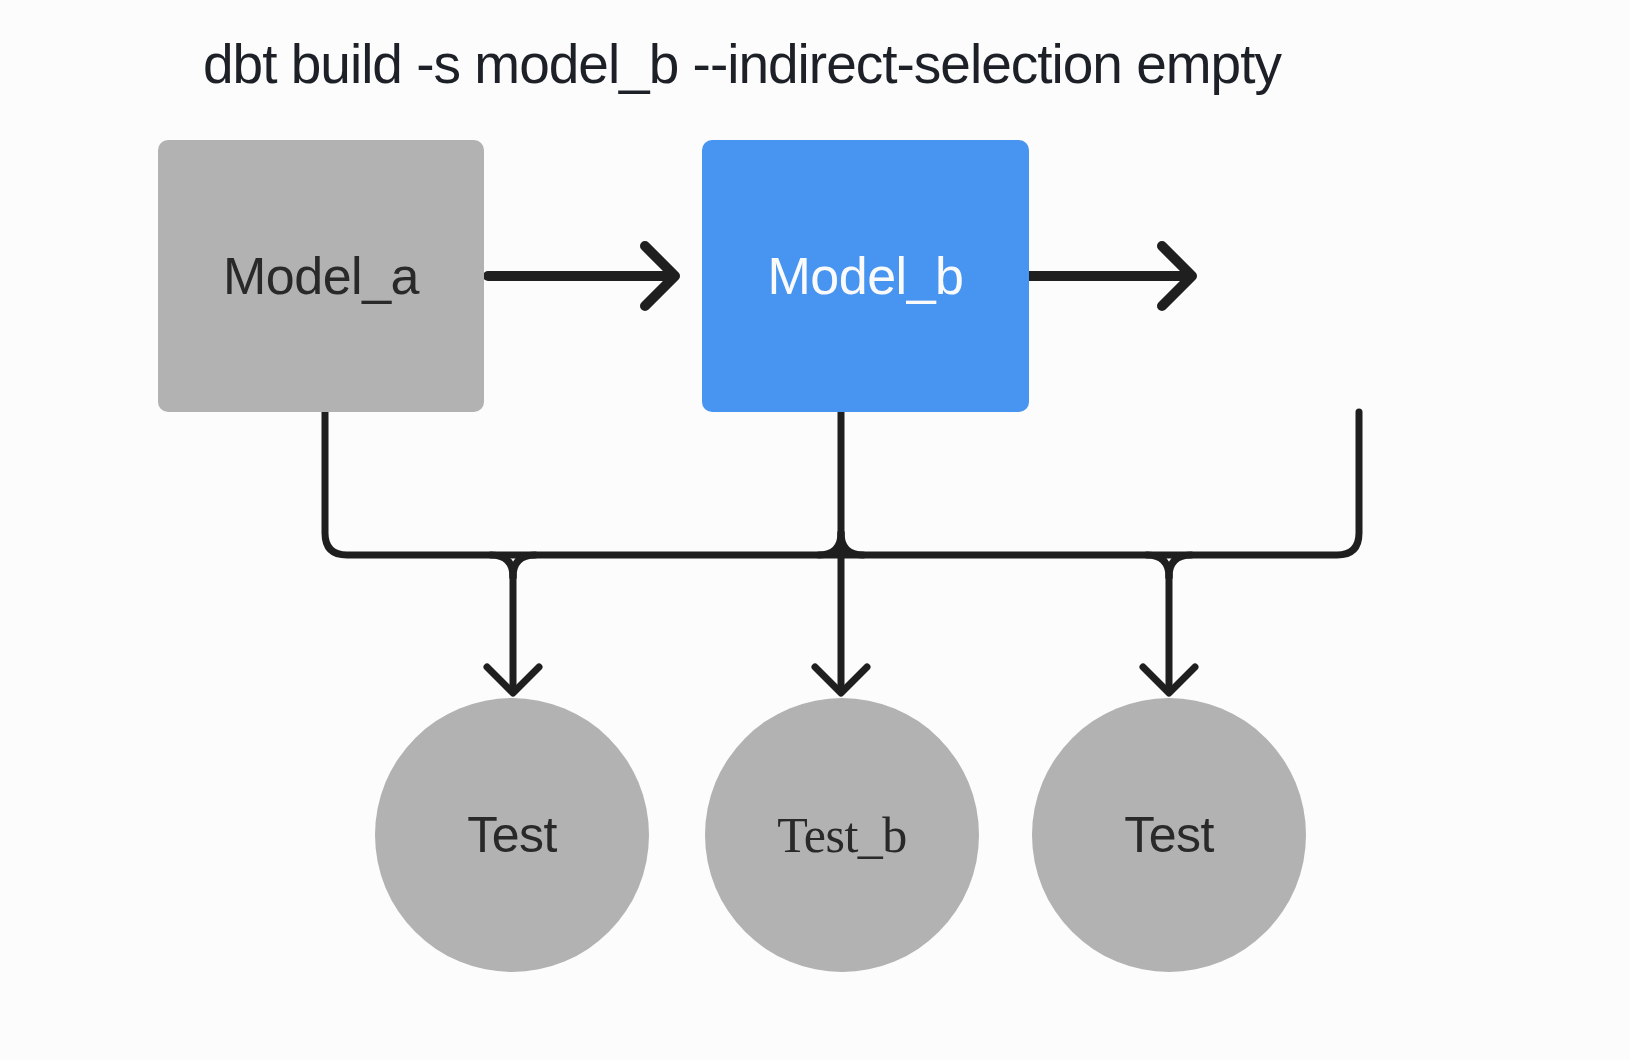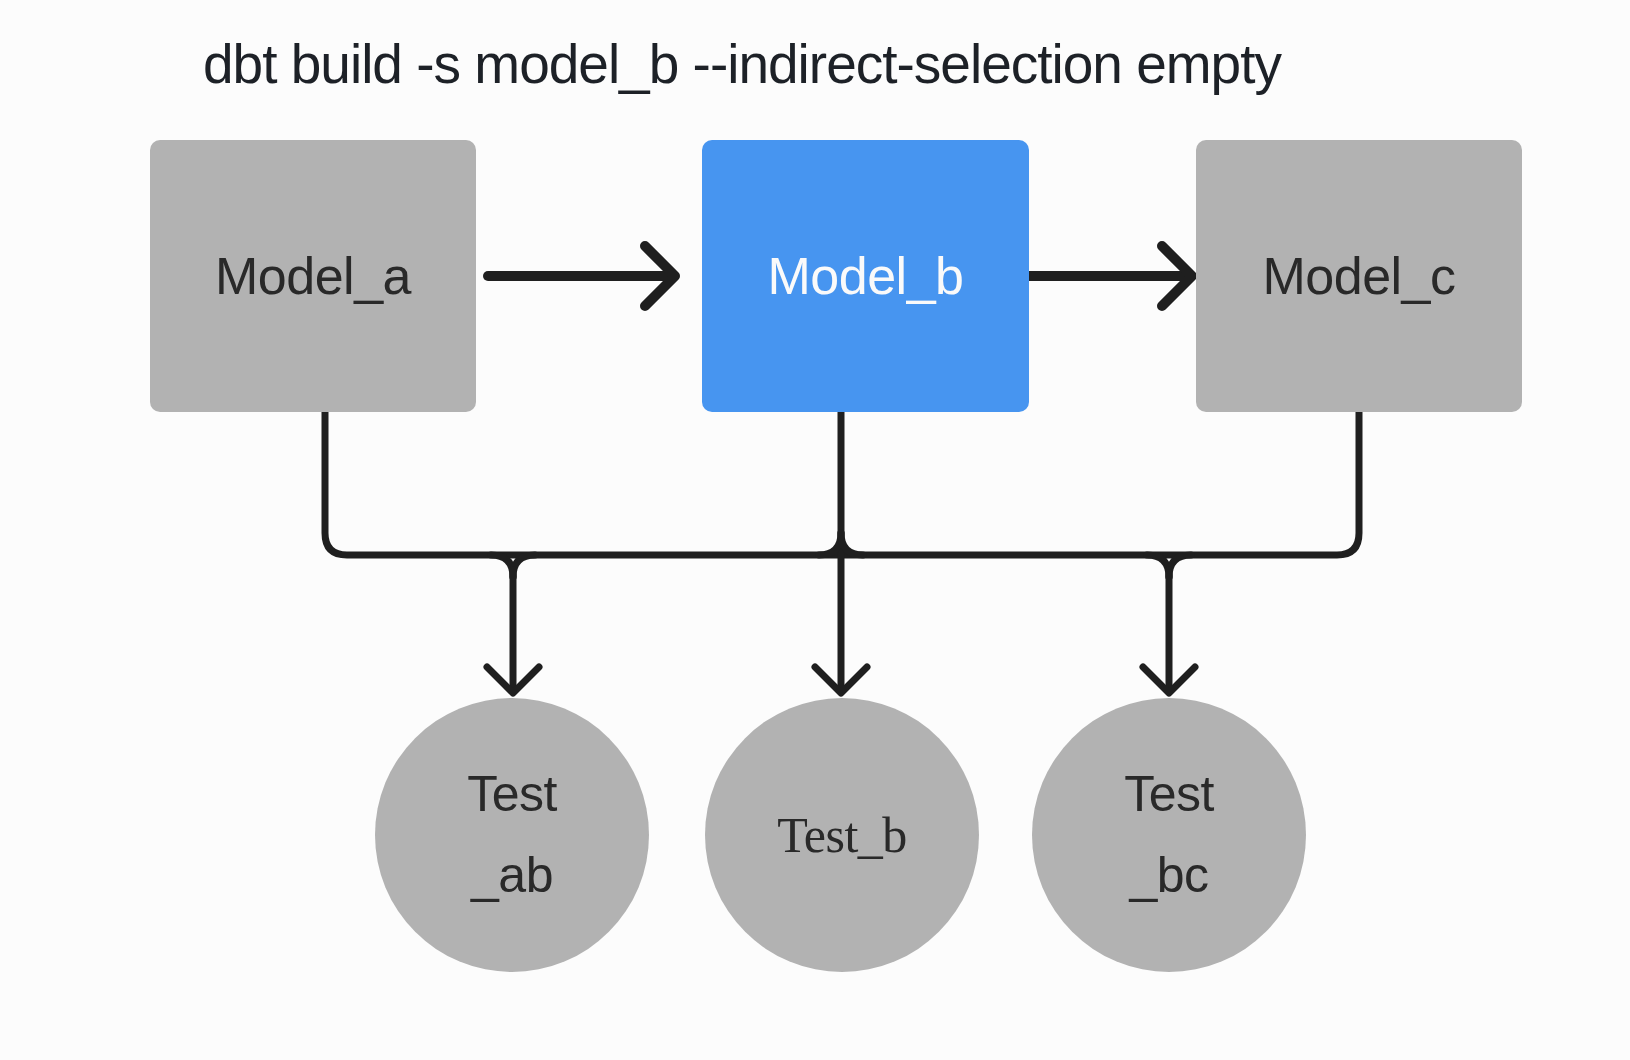--- a/index.html
+++ b/index.html
@@ -114,45 +114,40 @@
     </g>
 
     <g>
       <path class="thin" d="M 1107 555 Q 1129 555 1129 577"></path>
       <path class="thin" d="M 1151 555 Q 1129 555 1129 577"></path>
       <path class="thin" d="M 1129 570 V 688"></path>
       <path class="thin" d="M 1103 667 L 1129 693 L 1155 667"></path>
     </g>
   </svg>
 
-  <div class="node rect gray" style="left:110px;">
+  <div class="node rect gray" style="left:118px;">
     <span>Model_a</span>
   </div>
 
   <div class="node rect blue" style="left:662px; width:327px;">
     <span>Model_b</span>
   </div>
 
-  <div class="node rect gray" style="left:1156px;">
-    <span>Model_c</span>
-  </div>
 
   <div class="node circle gray" style="left:335px;">
     <span class="label-lines">
       <span>Test</span>
-      <span>_ab</span>
     </span>
   </div>
 
   <div class="node circle gray" style="left:665px;font-family:Liberation Serif, serif;">
     <span class="label-lines">
       <span>Test_b</span>
     </span>
   </div>
 
   <div class="node circle gray" style="left:992px;">
     <span class="label-lines">
       <span>Test</span>
-      <span>_bc</span>
     </span>
   </div>
 
 </div>
 
 </body></html>

